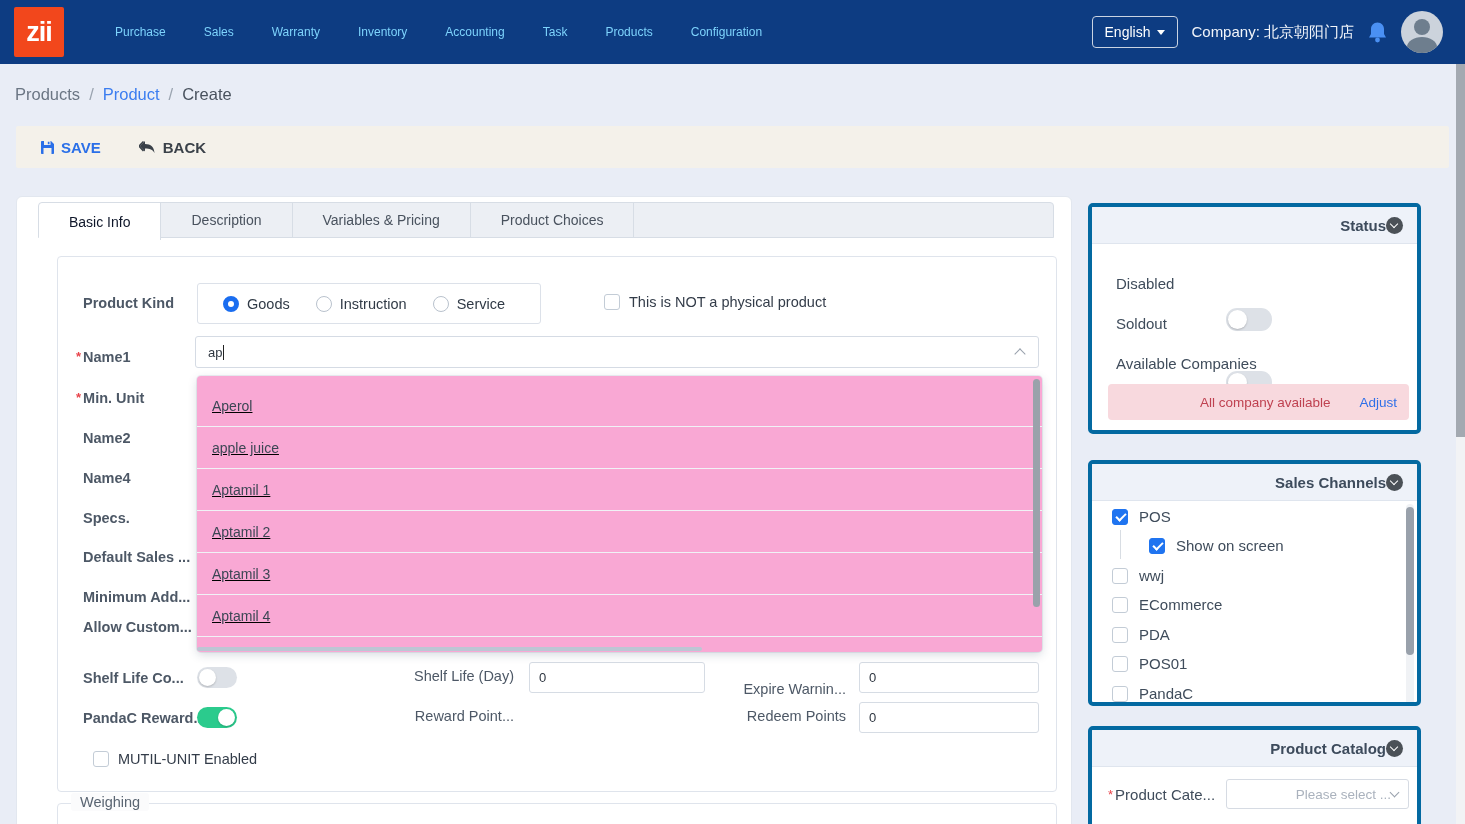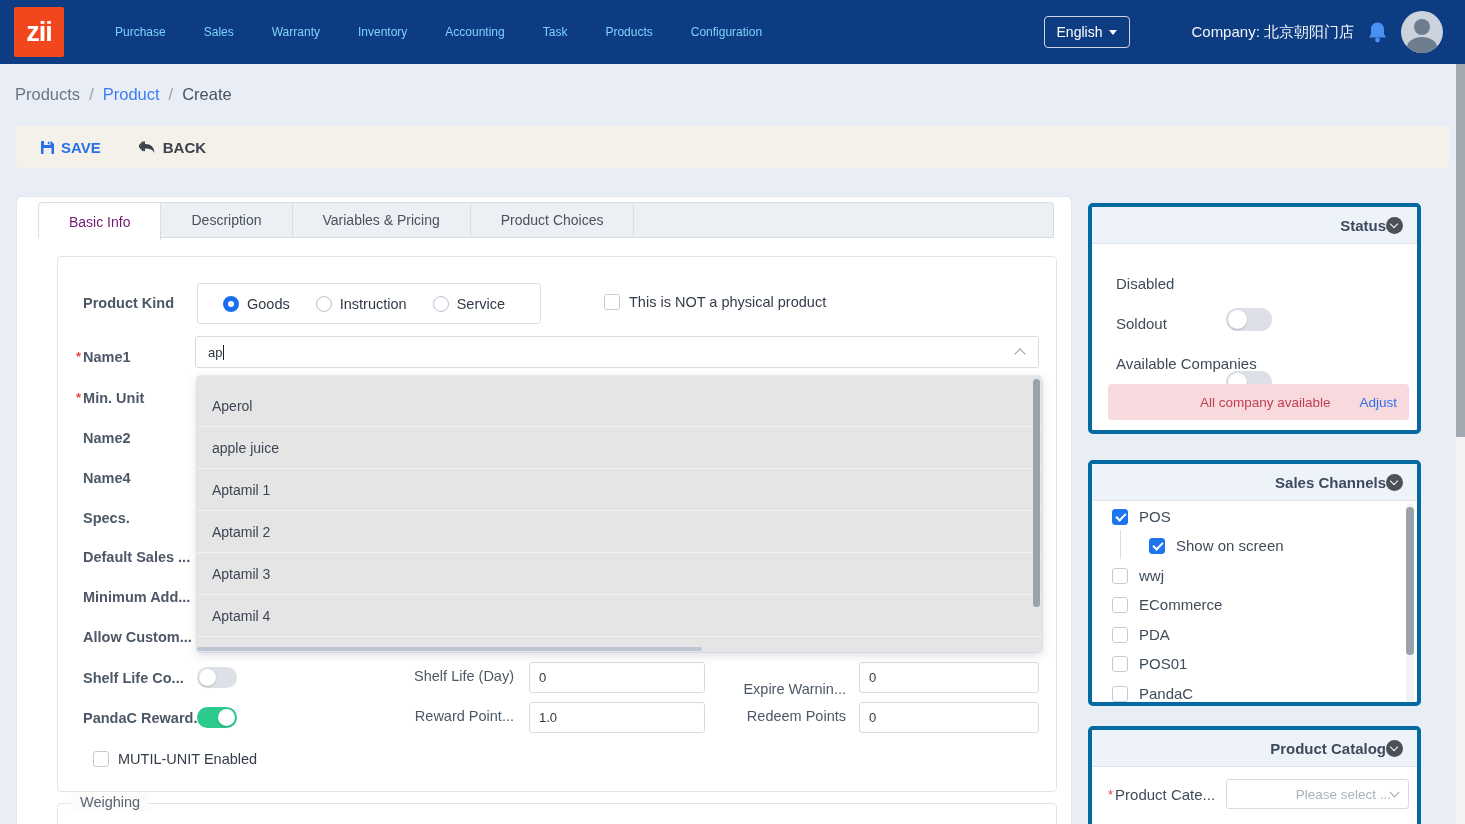--- a/index.html
+++ b/index.html
@@ -8,61 +8,61 @@
   .abs { position:absolute; }
 
   
   .navbar { position:absolute; top:0; left:0; width:1465px; height:64px; background:#0d3c82; z-index:50; display:flex; align-items:center; }
   .logo { position:absolute; left:14px; top:7px; width:50px; height:50px; background:#f2471c; border-radius:2px; color:#fff; font-weight:bold; font-size:27px; display:flex; align-items:center; justify-content:center; letter-spacing:-1px; }
   .nav-items { position:absolute; left:96px; top:0; height:64px; display:flex; align-items:center; }
   .nav-item { color:#7dd3fc; font-size:12px; padding:0 19px; cursor:pointer;text-align:right; }
   .nav-right { position:absolute; right:22px; top:0; height:64px; display:flex; align-items:center; gap:13px; }
   .lang-btn { border:1px solid #c9d3e2; border-radius:4px; color:#fff; font-size:14px; padding:7px 12px; display:flex; align-items:center; gap:7px; cursor:pointer; }
   .caret-down { width:0; height:0; border-left:4px solid transparent; border-right:4px solid transparent; border-top:5px solid #fff; }
-  .company { color:#f2f5fa; font-size:15px;margin-left:48px; }
+  .company { color:#f2f5fa; font-size:15px; }
   .avatar { width:42px; height:42px; border-radius:50%; background:#ccd3dc; overflow:hidden; position:relative; }
   .avatar .head { position:absolute; left:13px; top:8px; width:16px; height:16px; border-radius:50%; background:#6e7e8e; }
   .avatar .body { position:absolute; left:6px; top:26px; width:30px; height:20px; border-radius:50% 50% 0 0; background:#6e7e8e; }
 
   
   .breadcrumb { position:absolute; top:85px; left:15px; font-size:16.5px; color:#6b7684; display:flex; gap:9px; }
   .bc-link { color:#3b7df0; cursor:pointer; }
   .bc-current { color:#49525e; }
   .bc-sep { color:#9aa3af; }
 
   
   .toolbar { position:absolute; top:126px; left:16px; width:1433px; height:42px; background:#f4f1ea; border-radius:2px; display:flex; align-items:center; }
   .tb-btn { display:flex; align-items:center; gap:6px; font-size:15px; font-weight:bold; cursor:pointer; }
   .tb-save { margin-left:24px; color:#2a6fe8; }
   .tb-back { margin-left:38px; color:#3a4149; }
 
   
   .main-card { position:absolute; top:196px; left:16px; width:1056px; height:700px; background:#fff; border:1px solid #e2e7ef; border-radius:6px; }
   .tab-strip { position:absolute; top:5px; left:21px; right:17px; height:36px; background:#eceff4; border:1px solid #d7dde5; border-radius:4px 4px 0 0; display:flex; }
   .tab { font-size:14px; color:#49525e; display:flex; align-items:center; padding:0 30px; border-right:1px solid #d7dde5; cursor:pointer; }
-  .tab.active { background:#fff; color:#701a75; border-right:1px solid #d7dde5; border-radius:4px 0 0 0; height:37px; }
+  .tab.active { background:#fff; color:#0f172a; border-right:1px solid #d7dde5; border-radius:4px 0 0 0; height:37px; }
 
   
   .form-box { position:absolute; left:40px; top:59px; width:1000px; height:536px; border:1px solid #dfe4ec; border-radius:4px; }
   .flabel { position:absolute; font-size:14.5px; color:#4d5866; line-height:20px; white-space:nowrap;font-weight:bold; }
   .req { color:#e8434a; margin-right:2px; font-size:13px; vertical-align:1px; }
   .radio-box { position:absolute; left:139px; top:26px; width:344px; height:41px; border:1px solid #dce1e9; border-radius:3px; display:flex; align-items:center; padding-left:25px; gap:26px; }
   .radio-opt { display:flex; align-items:center; gap:8px; font-size:14.5px; color:#303a46; cursor:pointer; }
   .radio { width:16px; height:16px; border-radius:50%; background:#fff; border:1.5px solid #b9c2cd; }
   .radio.sel { border:5px solid #1a6df0; }
   .cb { width:16px; height:16px; border:1.5px solid #c3ccd6; border-radius:3px; background:#fff; position:relative; flex:none; }
   .cb.checked { background:#1f74f0; border-color:#1f74f0; }
   .cb.checked::after { content:''; position:absolute; left:3px; top:3.5px; width:8px; height:4px; border-left:2px solid #fff; border-bottom:2px solid #fff; transform:rotate(-45deg); }
   .cb-row { display:flex; align-items:center; gap:9px; font-size:14.5px; color:#333c49; cursor:pointer; }
 
   .name1-input { position:absolute; left:137px; top:79px; width:844px; height:32px; border:1px solid #d5dbe4; border-radius:3px; background:#fff; display:flex; align-items:center; padding:0 12px; font-size:13px; color:#2e3640; }
   .caret-line { display:inline-block; width:1px; height:15px; background:#222; margin-left:1px; }
   .chev-up { position:absolute; right:14px; top:13px; width:8px; height:8px; border-left:1.5px solid #98a1ac; border-top:1.5px solid #98a1ac; transform:rotate(45deg); }
 
-  .dropdown { position:absolute; left:139px; top:119px; width:845px; height:276px; background:#e5e5e5; border-radius:4px; box-shadow:0 3px 10px rgba(40,60,90,.18), 0 0 0 1px #eef0f4; z-index:20; }
+  .dropdown { position:absolute; left:139px; top:119px; width:845px; height:276px; background:#f9a8d4; border-radius:4px; box-shadow:0 3px 10px rgba(40,60,90,.18), 0 0 0 1px #eef0f4; z-index:20;text-decoration:underline; }
   .dd-item { height:42px; line-height:42px; padding-left:15px; font-size:14px; color:#3c4654; border-bottom:1px solid #f0f2f6; cursor:pointer; }
   .dd-vscroll { position:absolute; right:2px; top:3px; width:7px; height:228px; background:#9aa2ab; border-radius:4px; }
   .dd-hscroll { position:absolute; left:0px; bottom:1px; width:505px; height:4px; background:#bdc6d4; border-radius:2px; }
 
   .tgl { position:relative; border-radius:11px; background:#dde1e7; cursor:pointer; }
   .tgl .knob { position:absolute; top:2px; left:2px; background:#fff; border-radius:50%; box-shadow:0 1px 2px rgba(0,0,0,.2); }
   .tgl.on { background:#2bcb8d; }
   .tgl.on .knob { left:auto; right:2px; }
   .tgl-sm { width:40px; height:21px; }
   .tgl-sm .knob { width:17px; height:17px; }
@@ -205,37 +205,36 @@
     </div>
 
     <div class="flabel" style="left:18px; top:131px;">
       <span class="req">*</span><span>Min. Unit</span>
     </div>
     <div class="flabel" style="left:25px; top:171px;">Name2</div>
     <div class="flabel" style="left:25px; top:211px;">Name4</div>
     <div class="flabel" style="left:25px; top:251px;">Specs.</div>
     <div class="flabel" style="left:25px; top:290px;">Default Sales ...</div>
     <div class="flabel" style="left:25px; top:330px;">Minimum Add...</div>
-    <div class="flabel" style="left:25px; top:370px;">Allow Custom...</div>
+    <div class="flabel" style="left:25px; top:360px;">Allow Custom...</div>
 
     <div class="flabel" style="left:25px; top:411px;">Shelf Life Co...</div>
     <div class="tgl tgl-sm" style="position:absolute; left:139px; top:410px;">
         <span class="knob"></span>
       </div>
     <div class="num-label" style="left:300px; top:411px; width:156px;">Shelf Life (Day)</div>
     <input class="num-input" style="left: 471px; top: 405px; width: 176px;" value="0">
     <div class="num-label" style="left:610px; top:424px; width:178px;">Expire Warnin...</div>
     <input class="num-input" style="left: 801px; top: 405px; width: 180px;" value="0">
 
     <div class="flabel" style="left:25px; top:451px;">PandaC Reward...</div>
     <div class="tgl tgl-sm on" style="position:absolute; left:139px; top:450px;">
         <span class="knob"></span>
       </div>
     <div class="num-label" style="left:300px; top:451px; width:156px;">Reward Point...</div>
-    <input class="num-input" style="left: 471px; top: 445px; width: 176px;" value="1.0">
     <div class="num-label" style="left:610px; top:451px; width:178px;">Redeem Points</div>
     <input class="num-input" style="left: 801px; top: 445px; width: 180px;" value="0">
 
     <div class="cb-row" style="position:absolute; left:35px; top:494px;">
       <span class="cb"></span>
       <span>MUTIL-UNIT Enabled</span>
     </div>
 
     <div class="dropdown">
       <div style="padding-top:9px;">

